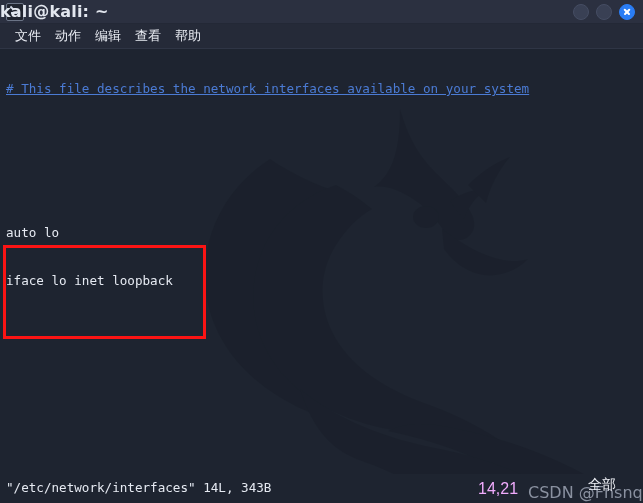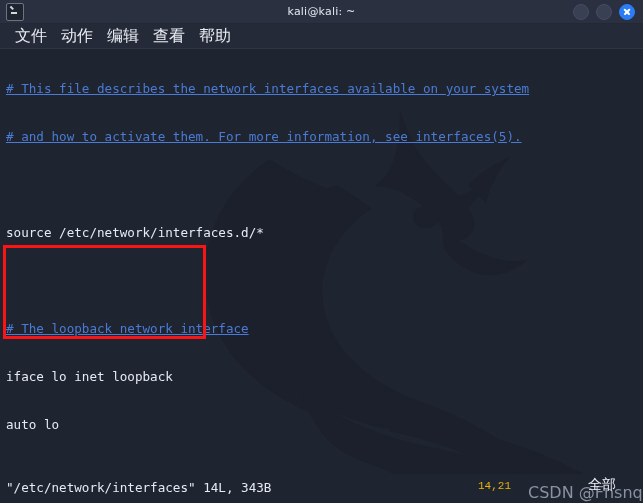--- a/index.html
+++ b/index.html
@@ -54,26 +54,27 @@
     left: 4px;
     top: 8px;
     width: 6px;
     height: 2px;
     background: #cfd6e4;
   }
   .title-text {
     position: absolute;
     left: 0;
     right: 0;
-    text-align: center;
+    text-align: left;
     font-family: "DejaVu Sans", sans-serif;
-    font-size: 11px;
+    font-size: 16px;
     color: #e3e7ef;
     letter-spacing: .2px;
     pointer-events: none;
+    font-weight: bold;
   }
   .win-buttons {
     margin-left: auto;
     display: flex;
     align-items: center;
     gap: 7px;
     padding-right: 8px;
     z-index: 2;
   }
   .wbtn {
@@ -108,21 +109,21 @@
     height: 25px;
     background: #252a38;
     border-bottom: 1px solid #2f3545;
     display: flex;
     align-items: center;
     padding-left: 8px;
     box-sizing: border-box;
   }
   .menu-item {
     font-family: Liberation Sans, sans-serif;
-    font-size: 16px;
+    font-size: 13px;
     color: #e8ebf2;
     padding: 2px 7px;
     cursor: default;
   }
 
   
   .terminal {
     position: relative;
     height: 453px;
     background: #1e2430;
@@ -182,23 +183,23 @@
     top: 6px;
     font-family: "DejaVu Sans Mono", monospace;
     font-size: 12.6px;
     color: #e6eaf2;
     white-space: pre;
   }
   .status-pos {
     position: absolute;
     left: 478px;
     top: 6px;
-    font-family: Liberation Mono, monospace;
-    font-size: 11px;
-    color: #eab308;
+    font-family: Liberation Sans, sans-serif;
+    font-size: 16px;
+    color: #f0abfc;
     white-space: pre;
   }
   .wm-csdn {
     position: absolute;
     left: 528px;
     top: 9px;
     font-family: "DejaVu Sans", sans-serif;
     font-size: 16px;
     color: #8a91a0;
     white-space: pre;
@@ -249,27 +250,24 @@
         <path d="M300,112 C312,104 324,100 336,100 C326,108 318,118 314,130 C308,124 304,118 300,112 Z"></path>
         <path d="M318,96 C330,84 344,74 360,68 C348,82 340,98 336,114 C330,108 324,102 318,96 Z"></path>
         <ellipse cx="276" cy="128" rx="13" ry="11"></ellipse>
         <path d="M238,342 C286,352 330,368 368,392 C392,408 410,420 420,420 L460,420 L460,400 C408,368 350,346 286,336 C270,334 254,334 238,342 Z"></path>
         <path d="M150,300 C186,330 236,350 290,360 C340,370 386,388 420,414 L420,420 L300,420 C276,400 246,384 212,372 C184,362 164,344 150,300 Z"></path>
       </g>
     </svg>
 
     <div class="term-text">
       <div class="line c-comment"># This file describes the network interfaces available on your system</div>
-      <div class="line c-comment"># and how to activate them. For more information, see interfaces(5).</div>
       <div class="line c-text"></div>
-      <div class="line c-text">source /etc/network/interfaces.d/*</div>
       <div class="line c-text"></div>
-      <div class="line c-comment"># The loopback network interface</div>
+      <div class="line c-text">auto lo</div>
       <div class="line c-text">iface lo inet loopback</div>
-      <div class="line c-text">auto lo</div>
       <div class="line c-text"></div>
       
       
       
       
       
       
       
       
       

